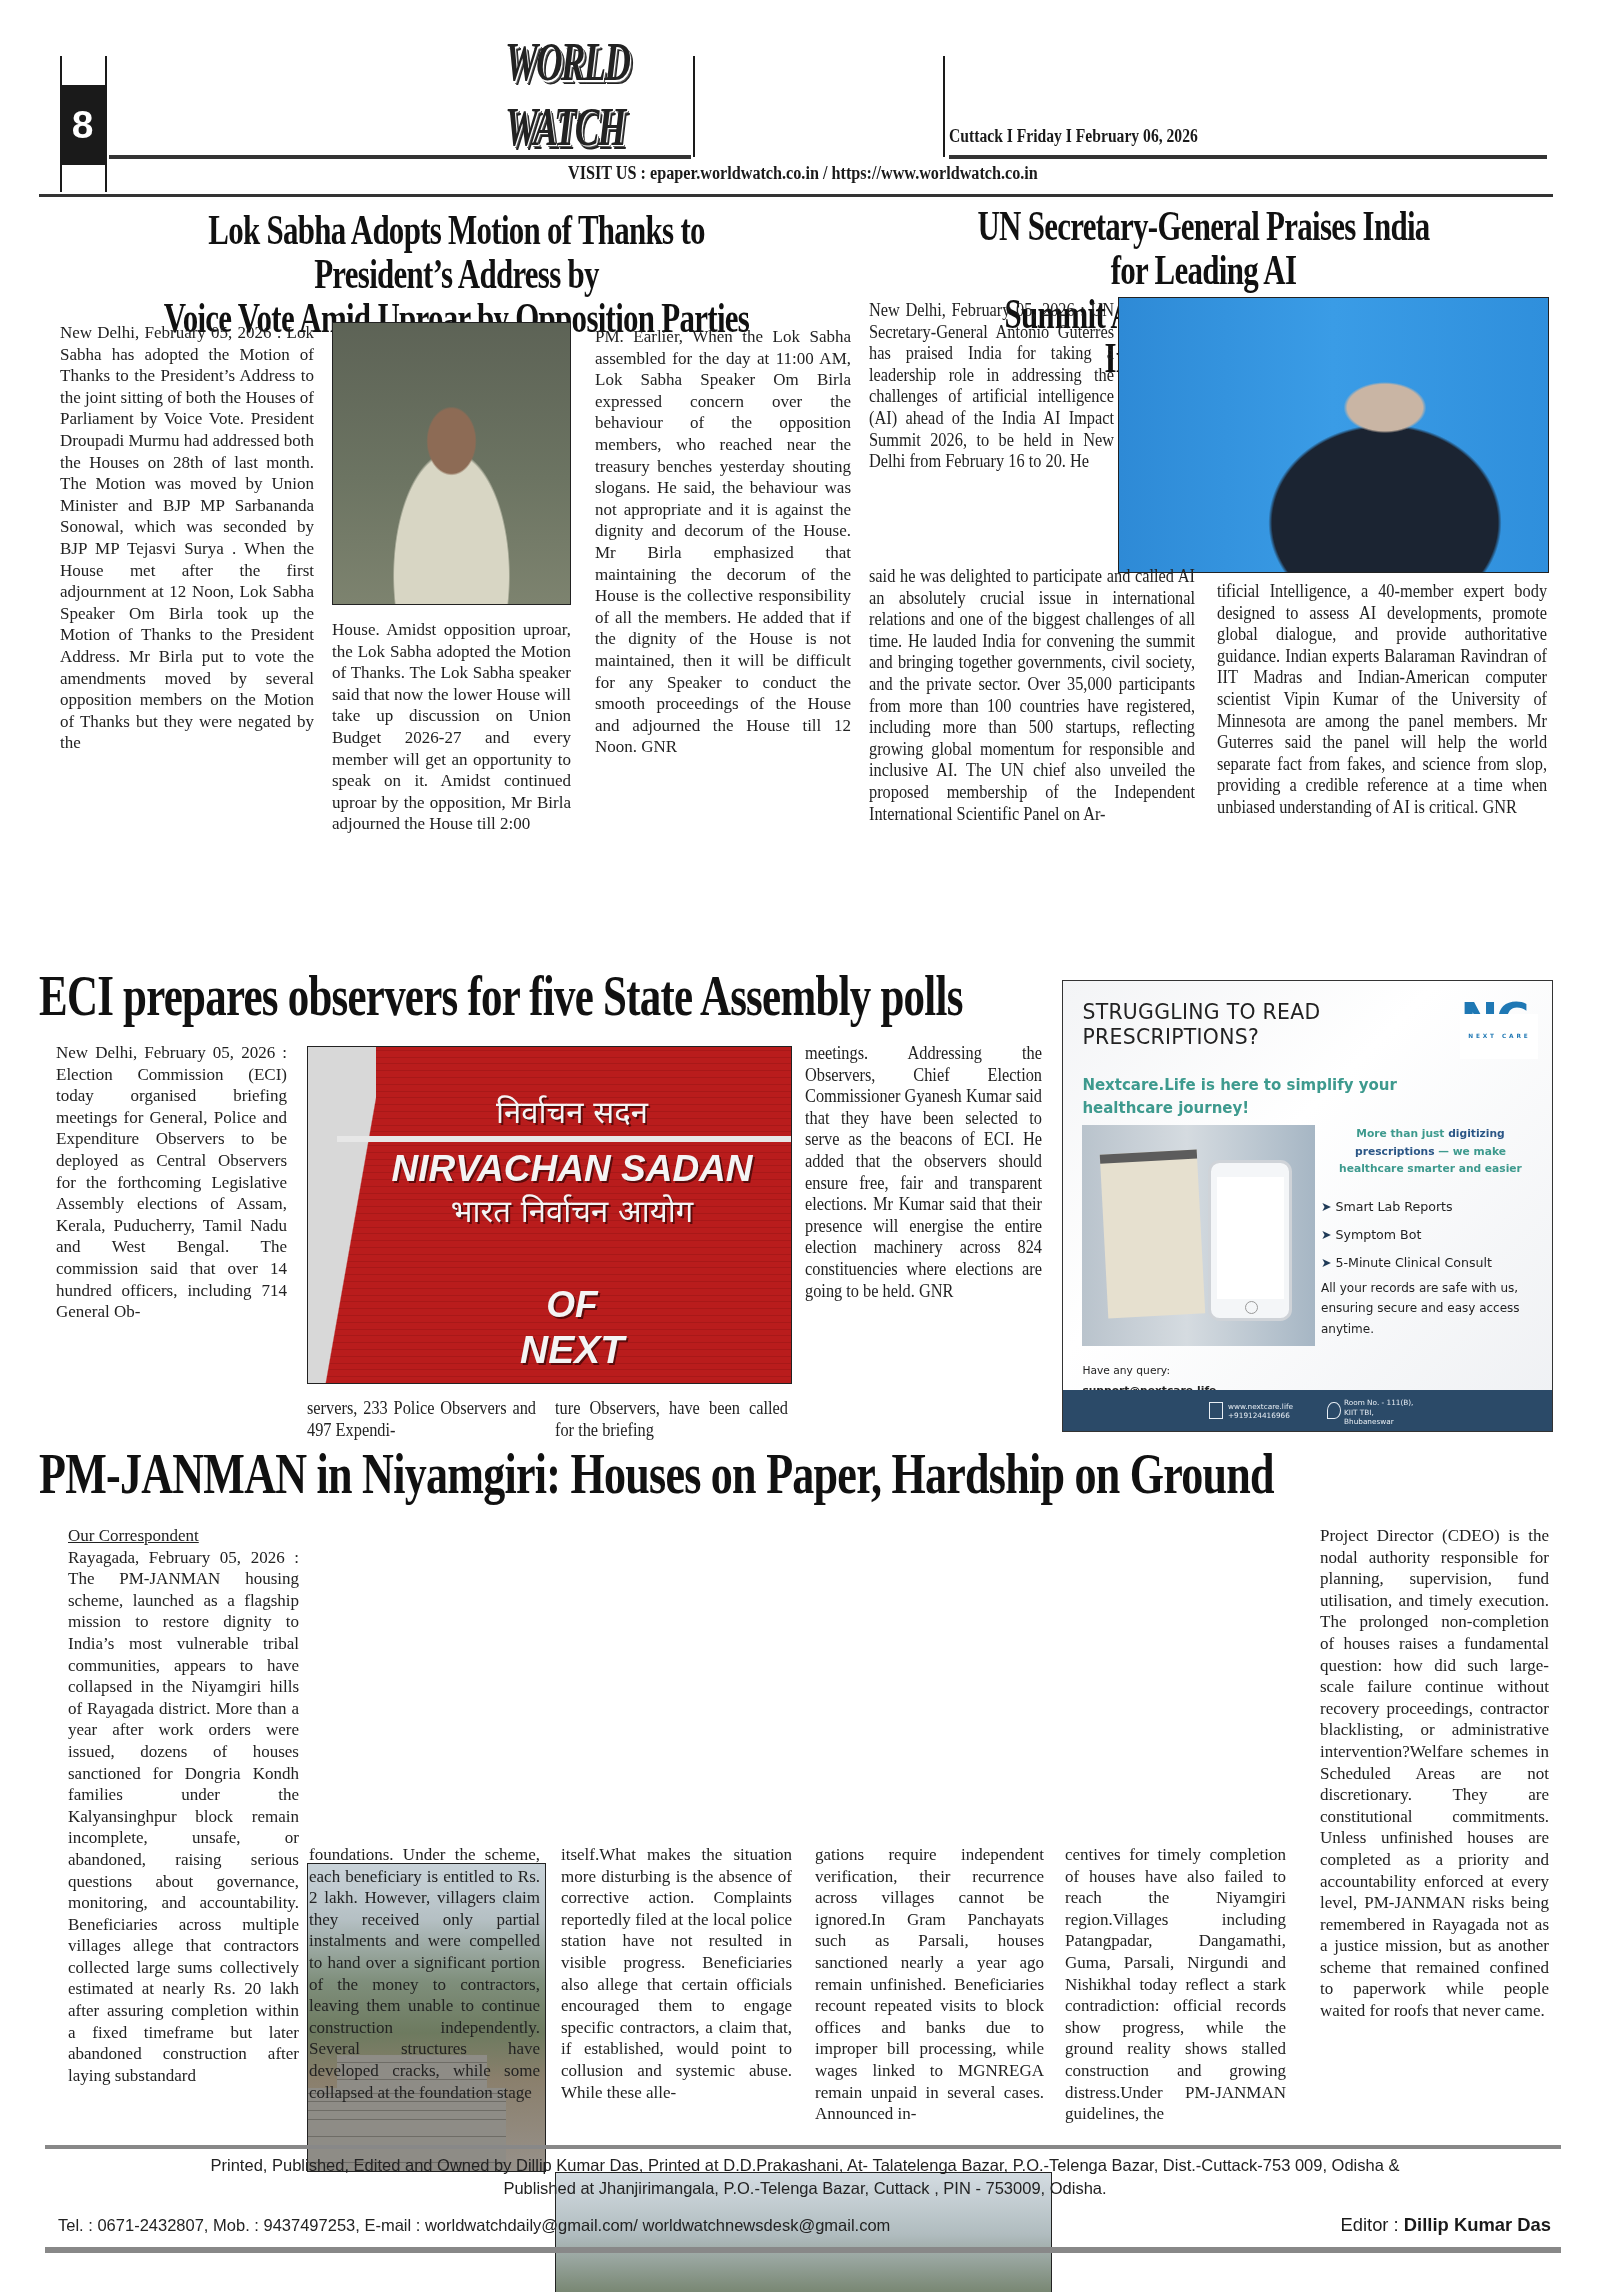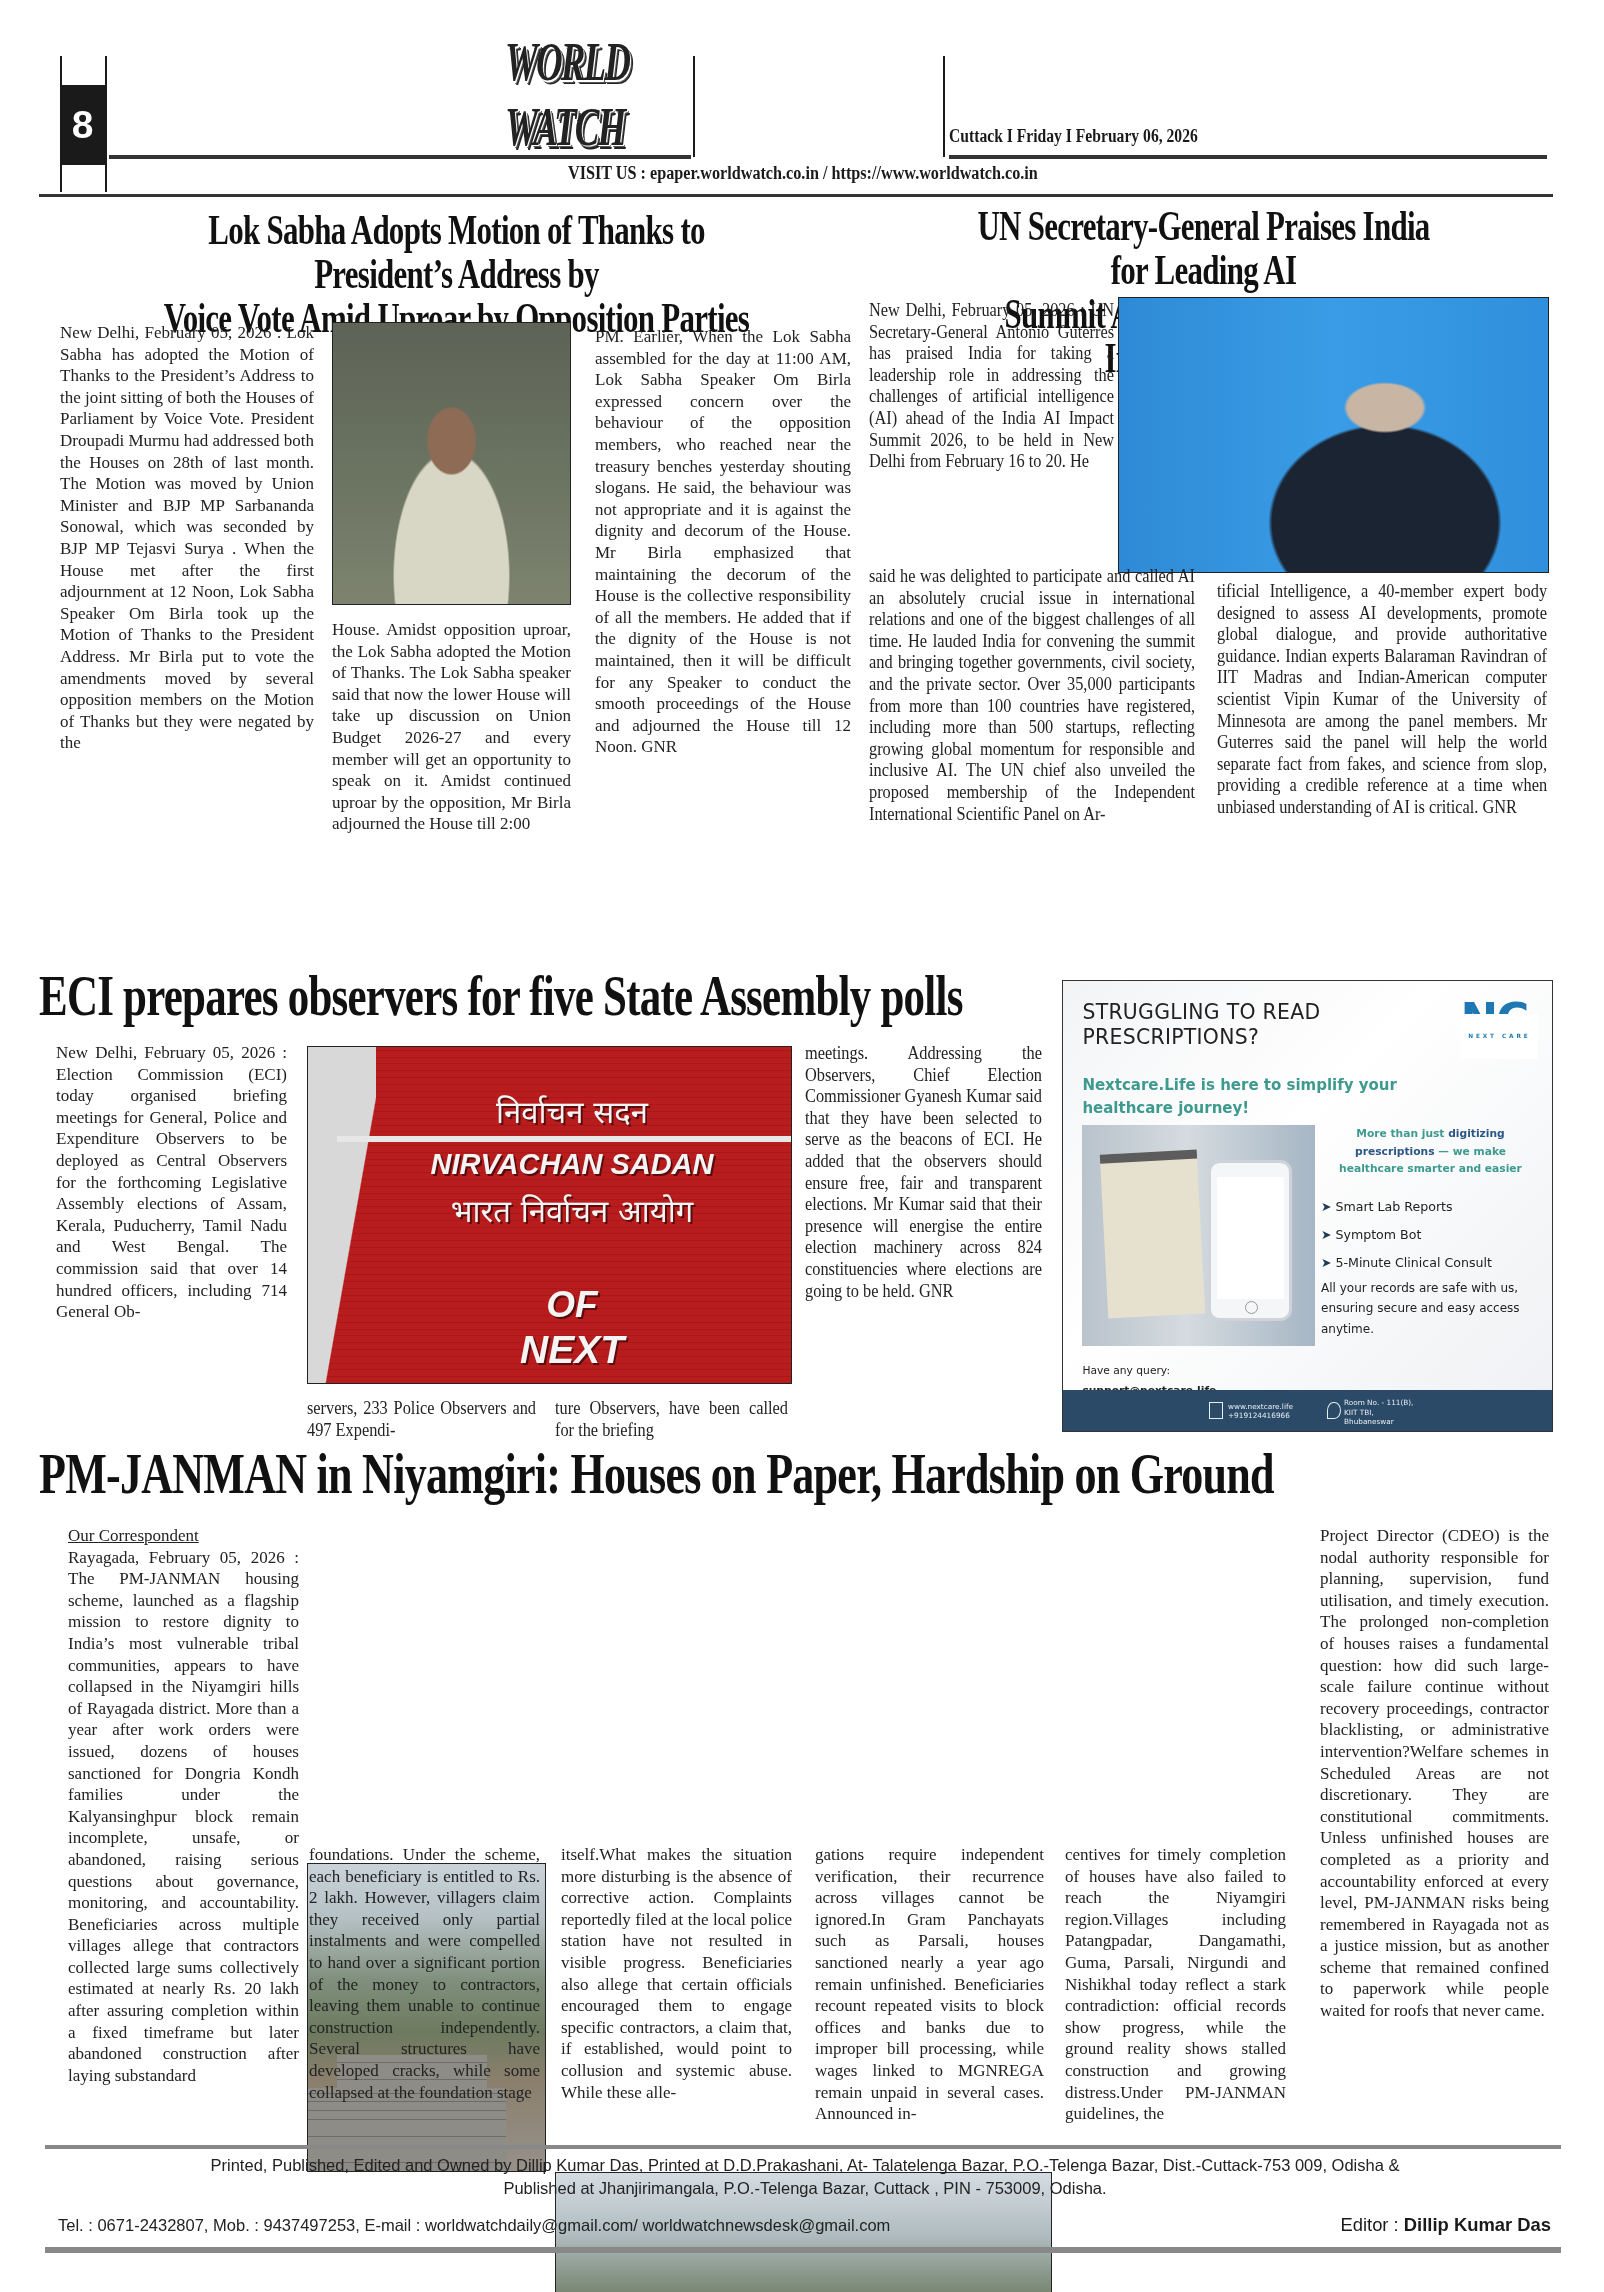--- a/index.html
+++ b/index.html
@@ -124,21 +124,21 @@
 </div>
 
 <div class="abs col" style="left:56px;top:1042px;width:231px;">
   <p>New Delhi, February 05, 2026 : Election Commission (ECI) today organised briefing meetings for General, Police and Expenditure Observers to be deployed as Central Observers for the forthcoming Legislative Assembly elections of Assam, Kerala, Puducherry, Tamil Nadu and West Bengal. The commission said that over 14 hundred officers, including 714 General Ob-</p>
 </div>
 
 <div class="abs photo ph-eci" style="left:307px;top:1046px;width:485px;height:338px;">
   <div class="wall"></div>
   <div class="stripe"></div>
   <div class="sign" style="top:43px;font-size:31px;font-family:'DejaVu Sans',sans-serif;font-style:normal;font-weight:normal;">निर्वाचन सदन</div>
-  <div class="sign" style="top:101px;font-size:29px;text-align:center;">NIRVACHAN  SADAN</div>
+  <div class="sign" style="top:101px;font-size:37px;text-align:center;">NIRVACHAN  SADAN</div>
   <div class="sign" style="top:142px;font-size:31px;font-family:'DejaVu Sans',sans-serif;font-style:normal;font-weight:normal;">भारत निर्वाचन आयोग</div>
   <div class="sign" style="top:237px;font-size:37px;">OF</div>
   <div class="sign" style="top:281px;font-size:39px;">NEXT</div>
 </div>
 
 <div class="abs col cond" style="left:307px;top:1397px;width:229px;">
   <p>servers, 233 Police Observers and 497 Expendi-</p>
 </div>
 <div class="abs col cond" style="left:555px;top:1397px;width:233px;">
   <p>ture Observers, have been called for the briefing</p>

